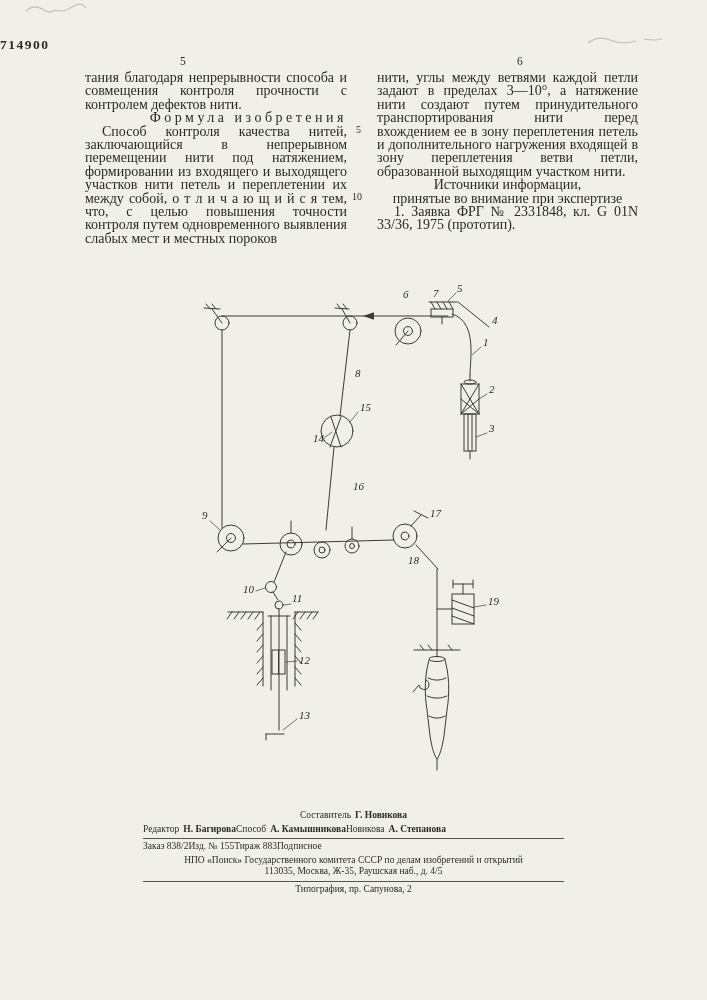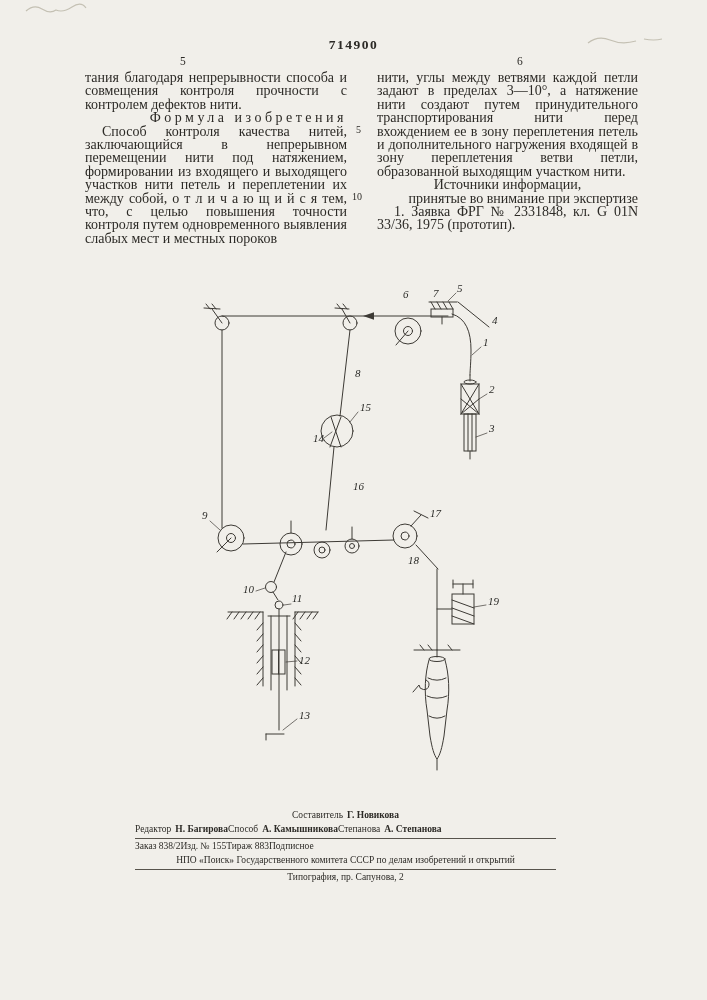--- a/index.html
+++ b/index.html
@@ -5,37 +5,37 @@
   html,body{margin:0;padding:0;}
   body{
     width:707px;height:1000px;
     background:#f1efea;
     font-family:"Liberation Serif", serif;
     color:#2c2a26;
     position:relative;
     overflow:hidden;
   }
   .abs{position:absolute;}
-  .patent-number{top:37px;left:0;width:707px;text-align:center;font-weight:bold;font-size:13.5px;letter-spacing:1.5px;}
+  .patent-number{top:37px;left:0;width:707px;font-weight:bold;font-size:13.5px;letter-spacing:1.5px;}
   .col-page{font-size:11.5px;}
   .col-page.left{top:55px;left:180px;}
   .col-page.right{top:55px;left:517px;}
   .column{font-size:14px;line-height:13.4px;text-align:justify;}
   .column p{margin:0;}
   .col-left{top:71px;left:85px;width:262px;}
   .col-right{top:71px;left:377px;width:261px;}
   .indent{text-indent:17px;}
   .formula-heading{text-align:right;letter-spacing:3.5px;margin:9px 0 8px 0;text-indent:0;}
   .sources{text-align:center;margin-top:12px;text-indent:0;}
-  .sources2{text-align:right;text-indent:0;}
+  .sources2{text-align:center;text-indent:0;}
   .ref{margin-top:2px;}
   .margin-num{font-size:10px;}
   .margin-num.n5{top:124px;left:356px;}
   .margin-num.n10{top:191px;left:352px;}
-  .footer{top:810px;left:135px;width:421px;font-size:9.5px;}
+  .footer{top:810px;left:143px;width:421px;font-size:9.5px;}
   .footer div{line-height:11.5px;}
   .f-row{display:flex;justify-content:flex-start;}
   .f-center{text-align:center;}
   .f-name{font-weight:bold;margin-left:4px;}
   .rule{border-top:1px solid #57534c;margin:3px 0 2px 0;height:0;}
   .mb2{margin-bottom:2px;}
   svg text{font-family:"Liberation Serif", serif;}
 </style>
 </head>
 <body>
@@ -273,26 +273,27 @@
     <span>Составитель</span><span class="f-name">Г. Новикова</span>
   </div>
   <div class="f-row">
     <span>
       <span>Редактор</span><span class="f-name">Н. Багирова</span>
     </span>
     <span>
       <span>Способ</span><span class="f-name">А. Камышникова</span>
     </span>
     <span>
-      <span>Степанова</span><span class="f-name">А. Степанова</span>
+      <span>Новикова</span><span class="f-name">А. Степанова</span>
     </span>
   </div>
   <div class="rule"></div>
   <div class="f-row mb2">
     <span>Заказ 838/2</span>
     <span>Изд. № 155</span>
     <span>Тираж 883</span>
     <span>Подписное</span>
   </div>
   <div class="f-center">НПО «Поиск» Государственного комитета СССР по делам изобретений и открытий</div>
+  <div class="f-center">113035, Москва, Ж-35, Раушская наб., д. 4/5</div>
   <div class="rule"></div>
   <div class="f-center">Типография, пр. Сапунова, 2</div>
 </div>
 
 </body></html>

